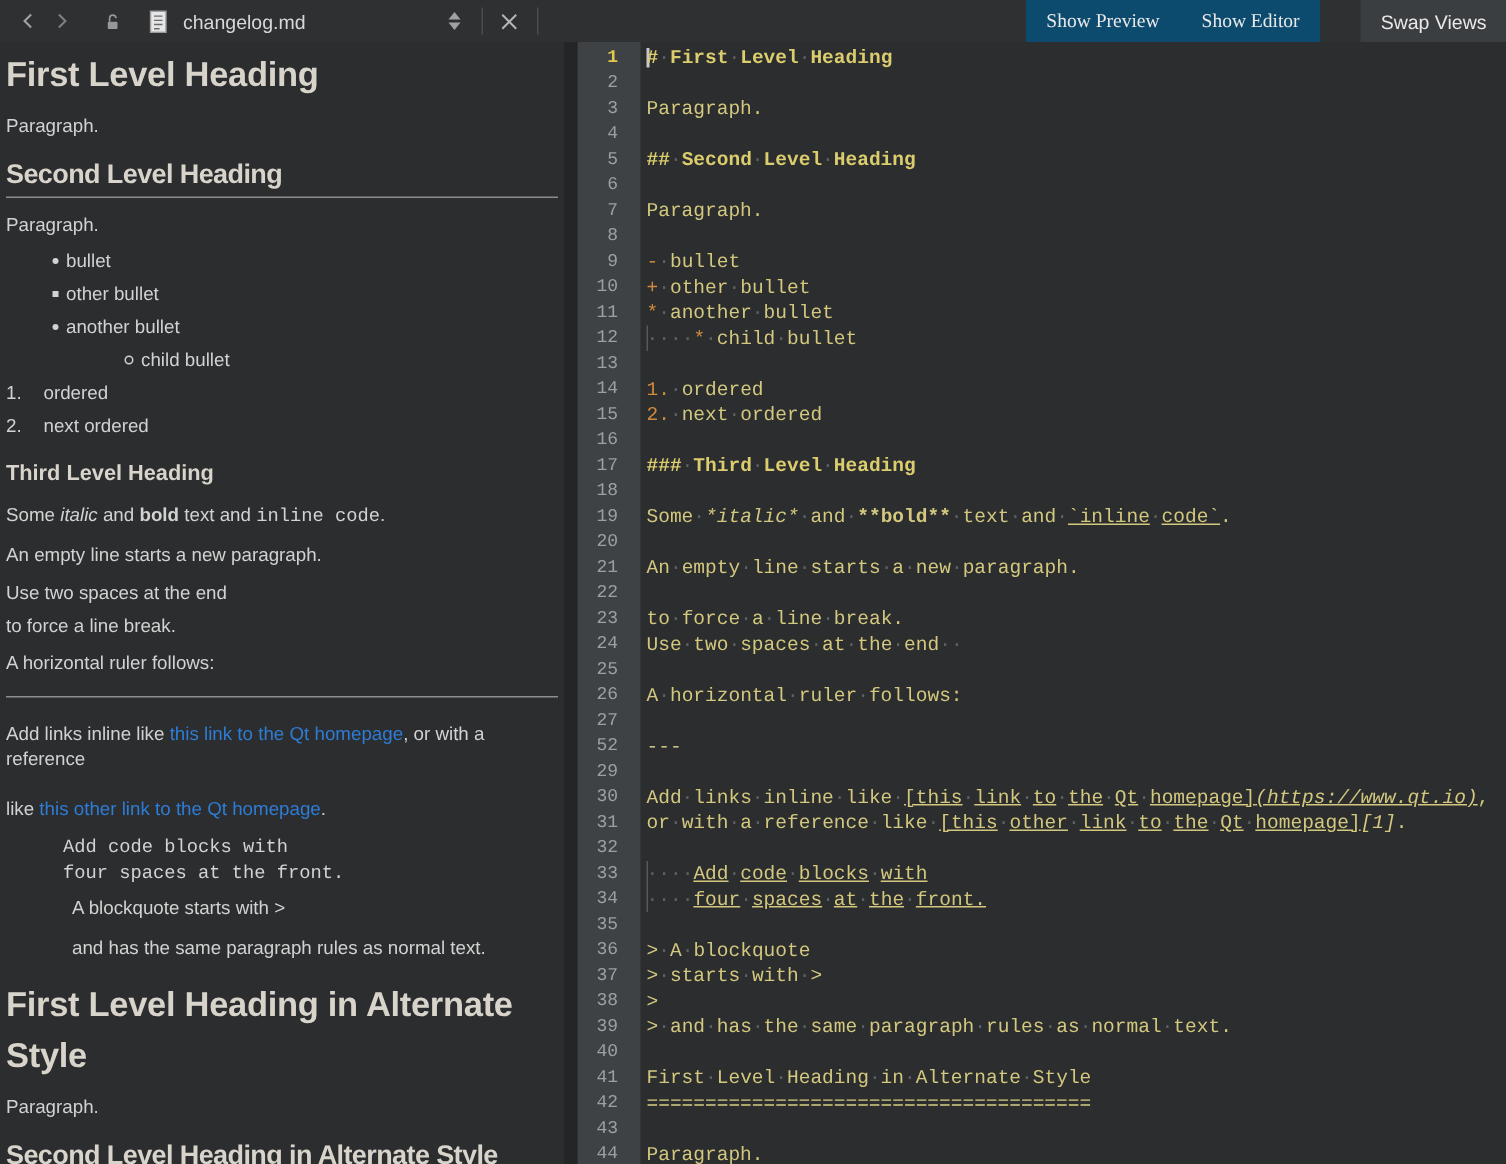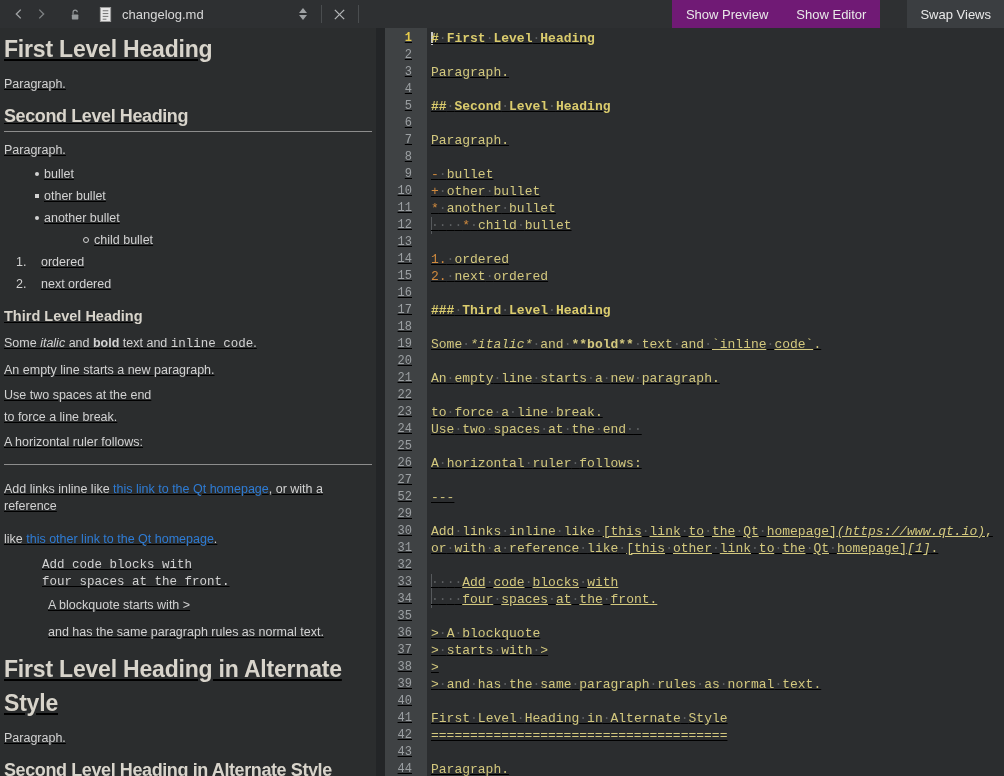--- a/index.html
+++ b/index.html
@@ -6,27 +6,27 @@
   #app{width:1004px;height:776px;display:flex;flex-direction:column;
        font-family:"Liberation Sans",sans-serif;background:#2b2d2e;overflow:hidden;}
 
   
   .toolbar{height:28px;flex:none;background:#2e3032;display:flex;}
   .tb-left{display:flex;align-items:center;padding-left:8px;}
   .tb-icon{display:flex;align-items:center;justify-content:center;width:22px;height:24px;}
   .tb-file{color:#d8d8d8;font-size:13px;margin-left:6px;margin-right:88px;}
   .tb-sep{width:1px;height:18px;background:#4a4d4f;margin:0 7px;flex:none;}
   .tb-spacer{flex:1;}
-  .tb-dark{height:28px;display:flex;align-items:stretch;background:#701a75;}
+  .tb-dark{height:28px;display:flex;align-items:stretch;background:#0c4a6e;font-family:Liberation Serif, serif;}
   .tb-btn{padding:0 14px;font-size:13px;color:#e9e9e9;display:flex;align-items:center;cursor:default;}
   .tb-swap{height:28px;background:#3b3e41;padding:0 13px;font-size:13px;color:#e9e9e9;
            display:flex;align-items:center;margin-left:27px;}
 
   
-  .main{flex:1;display:flex;min-height:0;text-decoration:underline;}
+  .main{flex:1;display:flex;min-height:0;}
   .preview{width:368px;flex:none;background:#2b2d2e;padding:0 4px;overflow:hidden;color:#d2d2d2;}
   .vstrip{width:9px;flex:none;background:#232527;}
   .editor{flex:1;display:flex;background:#2b2d2f;overflow:hidden;}
   .gutter{width:42px;flex:none;background:#3f4244;padding-top:2px;}
   .ln{height:17px;line-height:17px;font-family:"Liberation Mono",monospace;font-size:12px;
       color:#9ca0a3;text-align:right;padding-right:15px;}
   .ln.cur{color:#e5ca4a;font-weight:bold;}
   .codearea{flex:1;padding:2px 0 0 4px;font-family:"Liberation Mono",monospace;font-size:13px;
             overflow:hidden;}
   .crow{height:17px;line-height:17px;white-space:pre;color:#d3c87e;}
@@ -51,21 +51,21 @@
   .pv-rich{font-size:12.5px;line-height:17px;margin:8px 0;}
   .pv-rich.tight{margin:16px 0 1px;}
   .pv-hr{border:none;border-top:1px solid #8d8d8d;margin:14px 0 9px;}
   .pv-li{font-size:12.5px;margin:8px 0;line-height:14px;}
   .mk{display:inline-block;width:4px;height:4px;margin:0 5px 1px 0;vertical-align:middle;}
   .mk.disc{background:#d2d2d2;border-radius:50%;}
   .mk.square{background:#d2d2d2;}
   .mk.circle{background:transparent;border:1px solid #d2d2d2;border-radius:50%;width:4px;height:4px;}
   .ind1{padding-left:31px;}
   .ind2{padding-left:79px;}
-  .pv-oli{font-size:12.5px;margin:8px 12px;line-height:14px;}
+  .pv-oli{font-size:12.5px;margin:8px 0;line-height:14px;}
   .onum{display:inline-block;width:25px;}
   .pv-code{font-family:"Liberation Mono",monospace;font-size:12.5px;line-height:17px;
            padding-left:38px;margin:9px 0 7px;white-space:pre;}
   .pv-quote{padding-left:44px;font-size:12.5px;}
   .pv-quote div{margin:6px 0 13px;}
   .a{color:#2e7cd5;}
   .i{font-style:italic;}
   .b{font-weight:bold;}
   .cd{font-family:"Liberation Mono",monospace;}
 </style>

